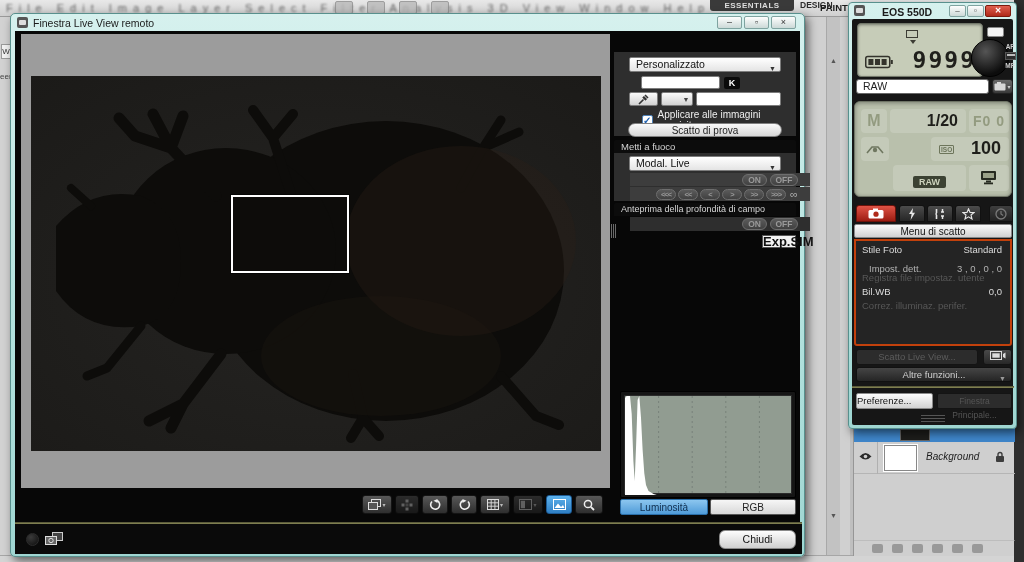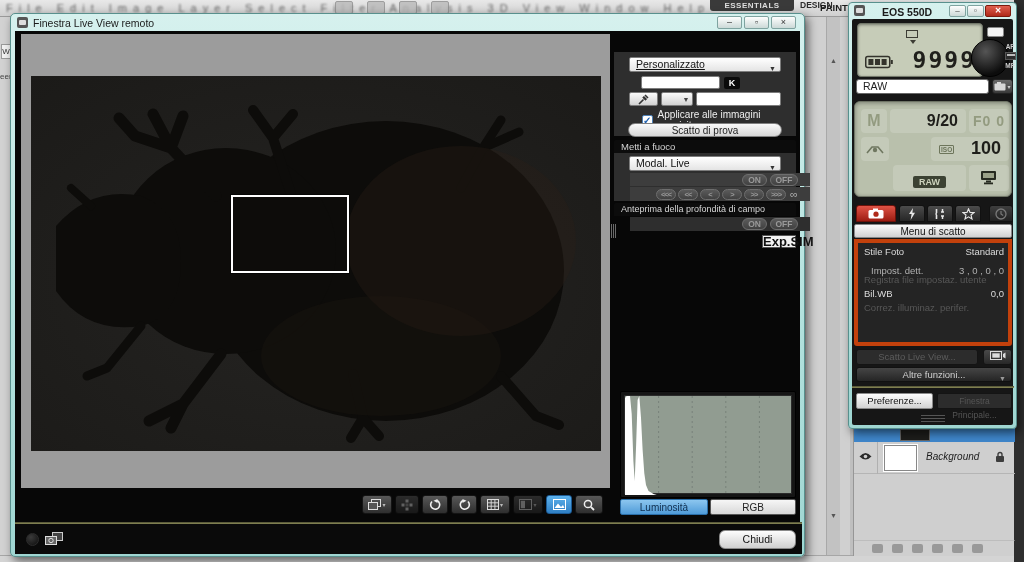--- a/index.html
+++ b/index.html
@@ -180,21 +180,21 @@
     padding:1px 6px; }
 
   .eos-tabs { position:absolute; left:2px; top:186px; width:158px; height:18px; }
   .etab { position:absolute; top:0; height:17px; background:linear-gradient(#4c4c4c,#262626);
     border:1px solid #111; border-radius:3px 3px 0 0; display:flex; align-items:center; justify-content:center; }
   .etab.sel { background:linear-gradient(#e05245,#9c1d12); border-color:#6e120a; }
   .eos-menuhdr { position:absolute; left:2px; top:205px; width:158px; height:14px;
     background:linear-gradient(#fbfbfb,#d2d2d2); border:1px solid #888; border-radius:2px;
     font-size:10px; color:#111; text-align:center; line-height:13px; }
   .eos-menulist { position:absolute; left:2px; top:220px; width:158px; height:107px; background:#242424;
-    border:4px solid #c2410c; border-radius:0 0 3px 3px; }
+    border:2px solid #c2410c; border-radius:0 0 3px 3px; }
   .mrow { position:absolute; left:0; width:156px; height:14px; font-size:9.5px; line-height:14px; }
   .mrow .lab { position:absolute; left:6px; }
   .mrow .val { position:absolute; right:10px; }
   .mrow.normal { color:#dcdcdc; }
   .mrow.sub { color:#b2b2b2; } .mrow.sub .lab { left:13px; }
   .mrow.disabled { color:#575757; }
 
   .eos-lvbtn { position:absolute; left:4px; top:330px; width:122px; height:16px; background:#2c2c2c;
     border:1px solid #141414; border-radius:3px; color:#5c5c5c; font-size:9.5px; text-align:center;
     line-height:14px; }
@@ -202,21 +202,21 @@
     background:linear-gradient(#4a4a4a,#282828); border:1px solid #141414; border-radius:3px;
     display:flex; align-items:center; justify-content:center; }
   .eos-otherbtn { position:absolute; left:4px; top:348px; width:156px; height:15px;
     background:linear-gradient(#454545,#252525); border:1px solid #111; border-radius:3px;
     color:#cfcfcf; font-size:9.5px; text-align:center; line-height:13px; }
   .eos-otherbtn .dd { position:absolute; right:5px; top:4px; font-size:7px; color:#999; }
   .eos-olive { position:absolute; left:0; top:367px; width:162px; height:2px;
     background:linear-gradient(#4a4a30,#8f8f5a); }
   .eos-pref { position:absolute; left:4px; top:374px; width:77px; height:16px;
     background:linear-gradient(#fdfdfd,#d2d2d2); border:1px solid #8a8a8a; border-radius:2px;
-    font-size:9.5px; color:#111; text-align:center; line-height:14px; }
+    font-size:9.5px; color:#111; line-height:14px; }
   .eos-main { position:absolute; left:85px; top:374px; width:75px; height:16px; background:#2c2c2c;
     border:1px solid #141414; border-radius:2px; color:#555; font-size:8.5px; text-align:center;
     line-height:14px; }
   .eos-grip { position:absolute; left:69px; top:396px; width:24px; }
   .eos-grip i { display:block; height:1px; background:#555; margin-bottom:2px; }
 </style>
 </head>
 <body>
 
 <div id="screen">
@@ -371,21 +371,21 @@
           <svg width="12" height="12" viewBox="0 0 12 12">
             <circle cx="5" cy="5" r="3.6" fill="none" stroke="#eee" stroke-width="1.5"></circle>
             <path d="M7.8,7.8 L11,11" stroke="#eee" stroke-width="1.8"></path>
           </svg>
         </div>
       </div>
 
       <div class="lv-panel">
 
         <div class="panel-body" style="top:13px; height:84px;"></div>
-        <div class="dropdown" style="left:15px; top:18px; width:152px; height:15px;text-decoration:underline;">
+        <div class="dropdown" style="left:15px; top:18px; width:152px; height:15px;">
           <span>Personalizzato</span><span class="dd">▼</span>
         </div>
         <input class="wb-field" style="left: 27px; top: 37px; width: 79px; height: 13px;">
         <div class="k-badge" style="left:110px; top:38px; width:16px; height:12px; line-height:12px;">K</div>
         <div class="small-btn" style="left:15px; top:53px; width:29px; height:14px;">
           <svg width="11" height="11" viewBox="0 0 11 11">
             <path d="M1,10 L5.5,5.5 M7,1 L10,4 M5,3 L8,6" stroke="#333" stroke-width="1.6" fill="none"></path>
             <path d="M6,2 L9,5 L7.5,6.5 L4.5,3.5 Z" fill="#333"></path>
           </svg>
         </div>
@@ -496,21 +496,21 @@
       <div class="eos-raw-btn">
         <svg width="12" height="9" viewBox="0 0 12 9">
           <rect x="0.5" y="1.5" width="11" height="7" rx="1" fill="#d8d8d8"></rect>
           <rect x="3" y="0" width="4" height="2" fill="#d8d8d8"></rect>
         </svg>
           <span class="dd">▾</span>
       </div>
 
       <div class="eos-lcd2">
         <div class="cell mode-txt lcd-dim" style="left:6px; top:7px; width:26px; height:24px;">M</div>
-        <div class="cell shutter-txt lcd-dark" style="left:35px; top:7px; width:76px; height:24px;">9/20</div>
+        <div class="cell shutter-txt lcd-dark" style="left:35px; top:7px; width:76px; height:24px;">1/20</div>
         <div class="cell fno-txt lcd-dim" style="left:114px; top:7px; width:40px; height:24px;">F0 0</div>
         <div class="cell" style="left:6px; top:35px; width:28px; height:24px;">
           <svg width="18" height="13" viewBox="0 0 18 13" style="margin:5px 0 0 5px;">
             <path d="M1,11 L6,5 L12,5 L17,11" fill="none" stroke="#6f7760" stroke-width="1.6"></path>
             <circle cx="9" cy="8" r="2.2" fill="#6f7760"></circle>
           </svg>
         </div>
         <div class="cell" style="left:76px; top:35px; width:78px; height:24px;">
           <span class="iso-lbl">ISO</span>
           <span class="iso-val">100</span>

